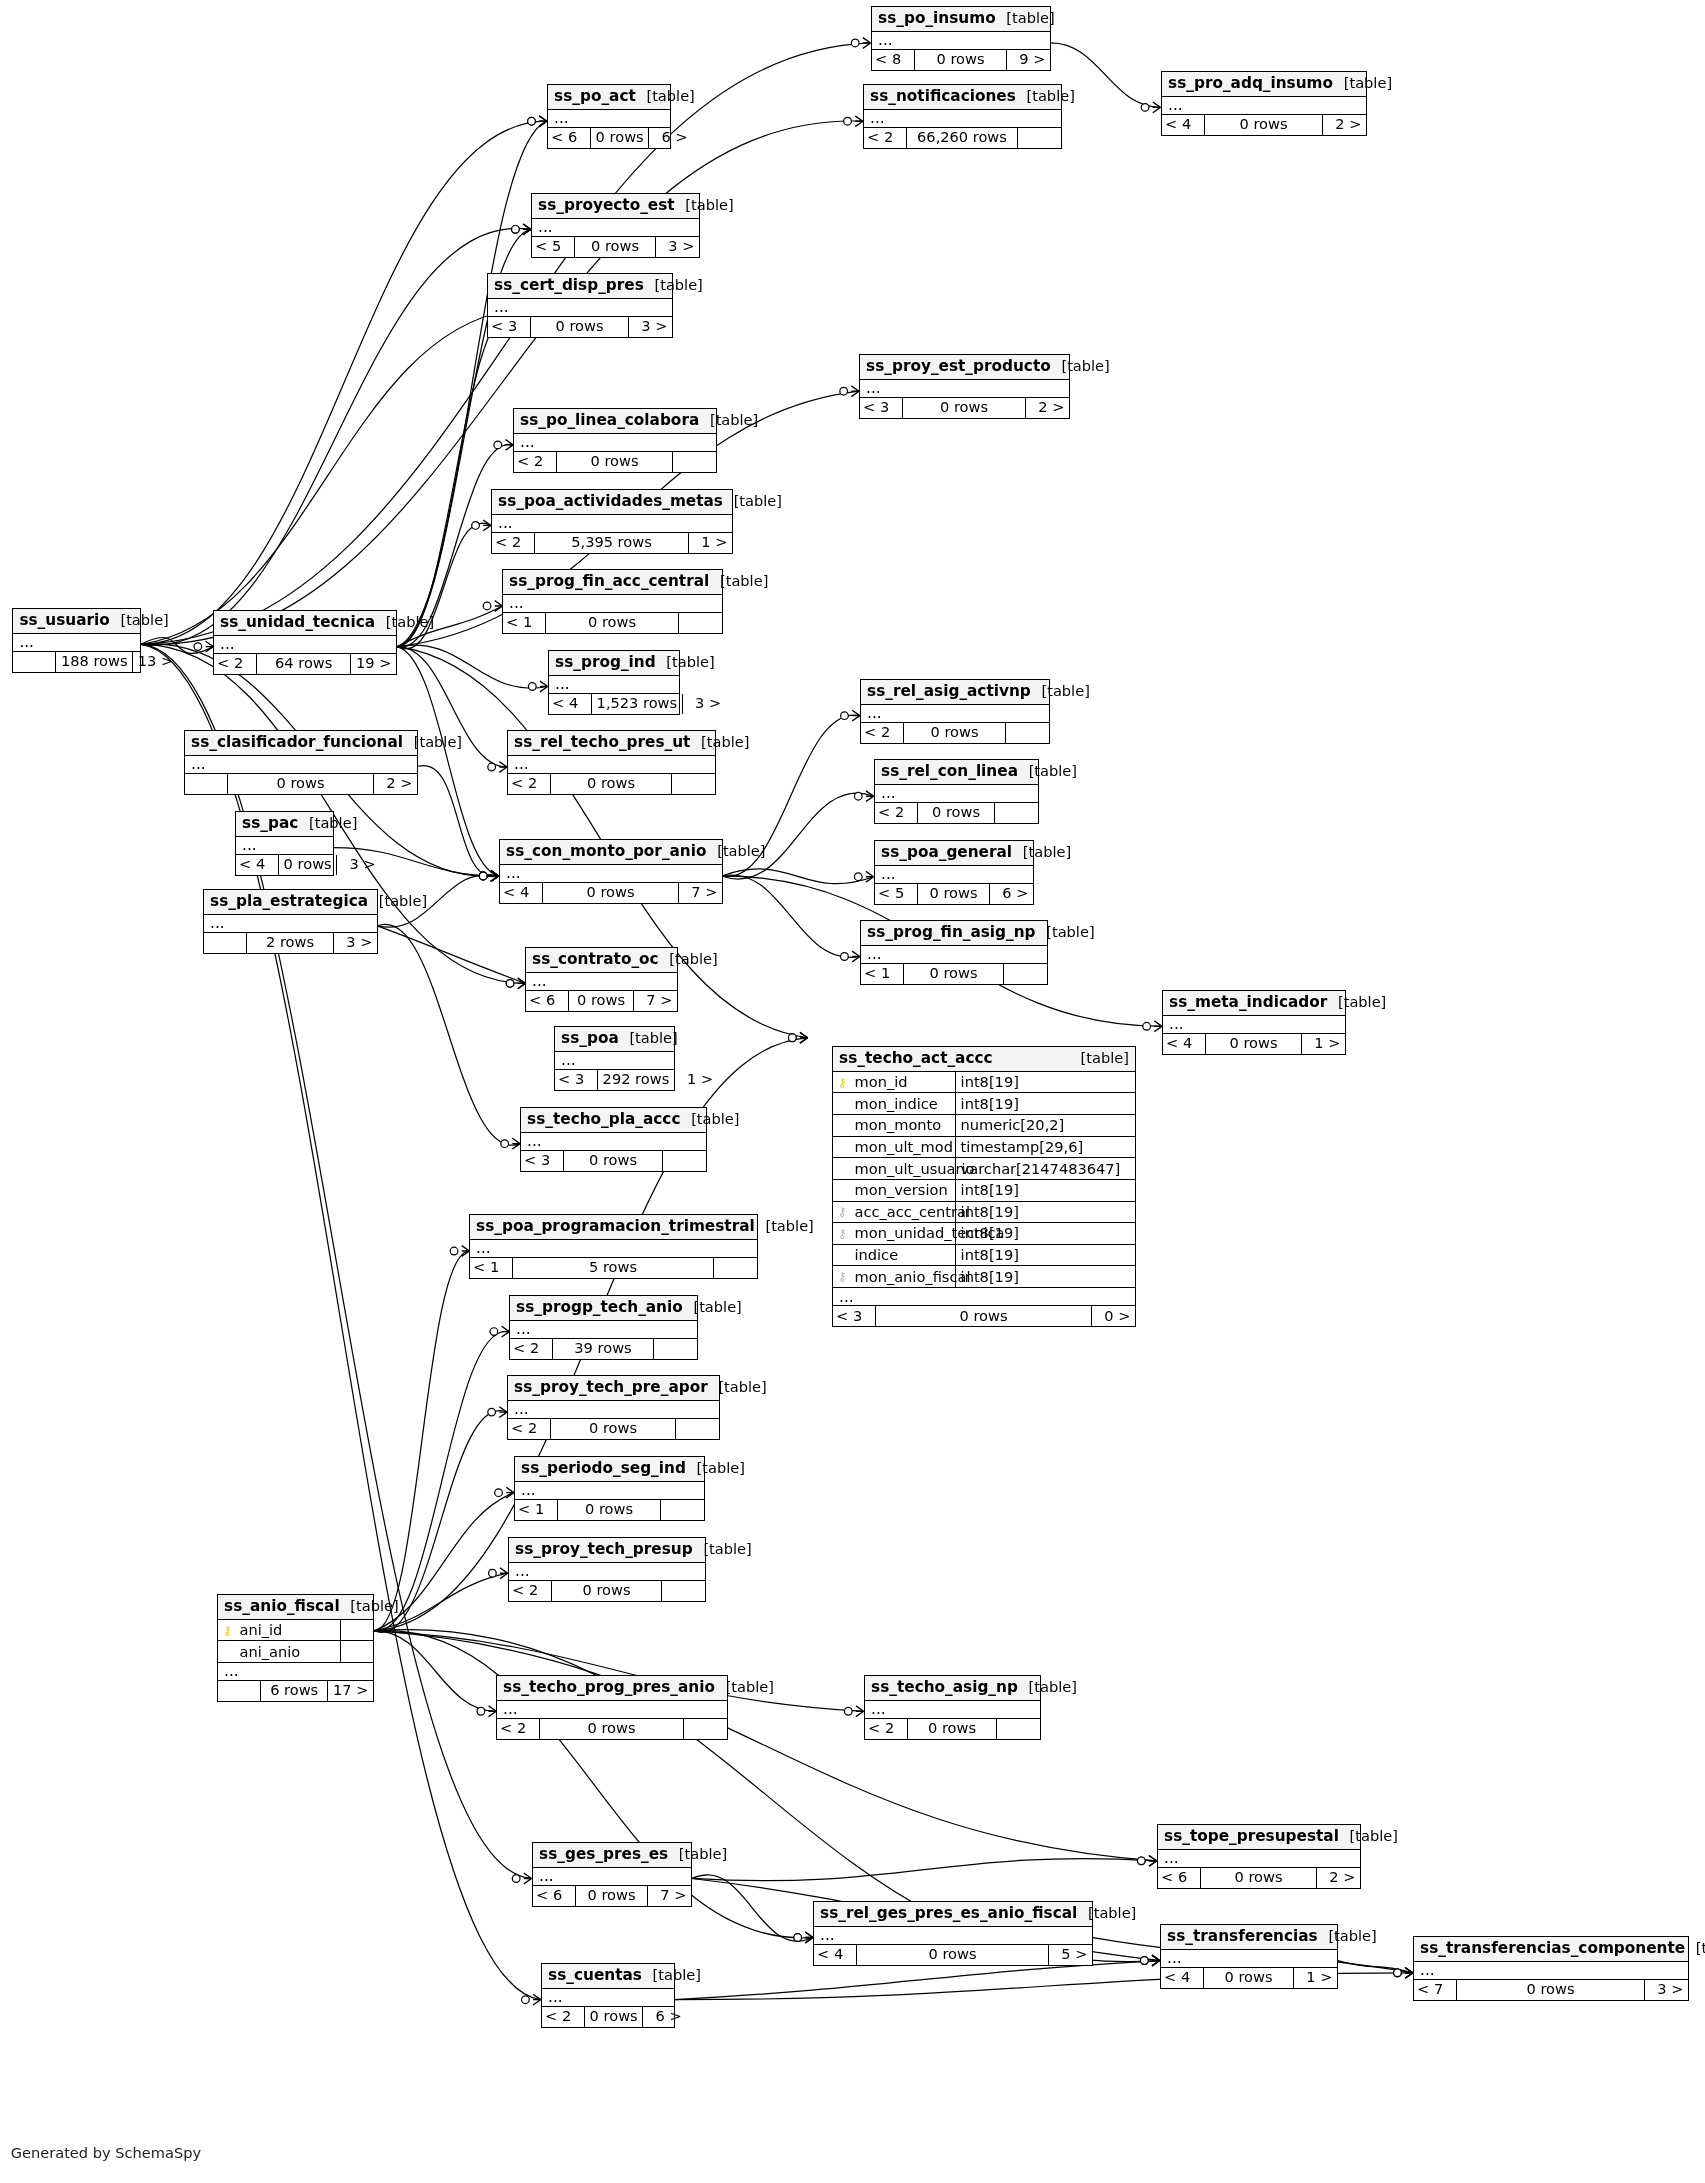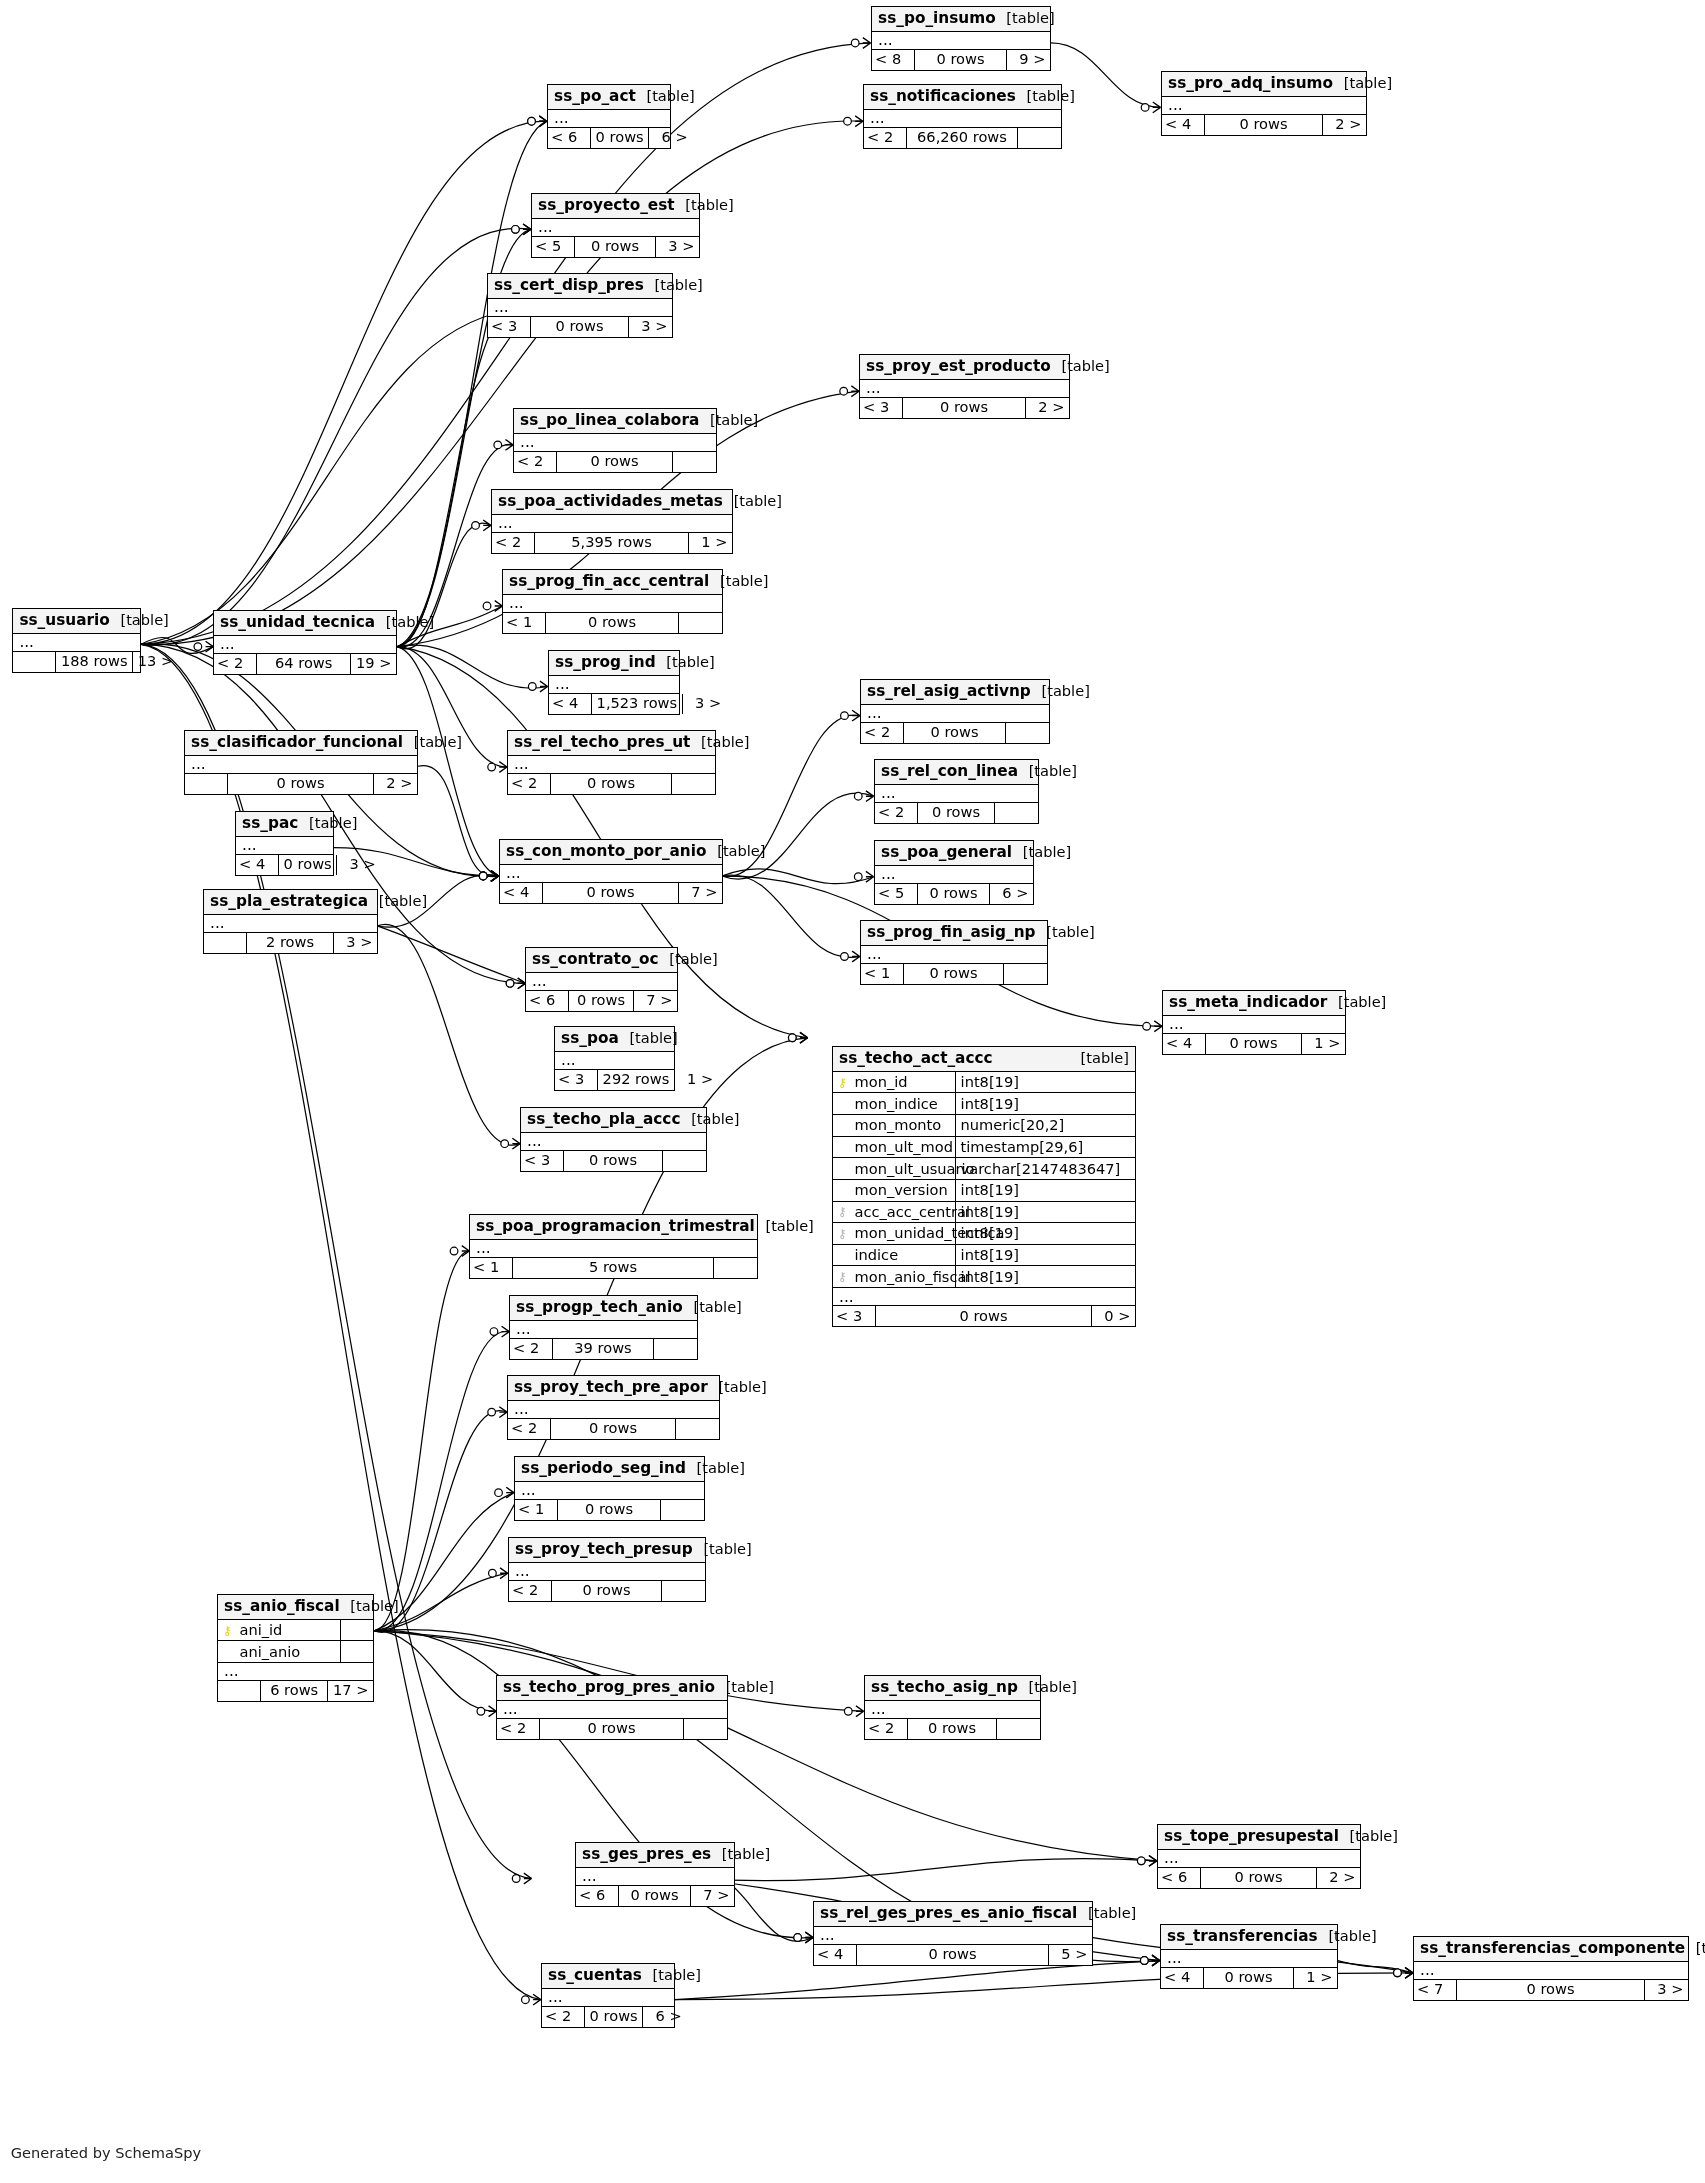--- a/index.html
+++ b/index.html
@@ -902,21 +902,21 @@
           <span class="tname">ss_tope_presupestal</span>
           <span class="ttype">[table]</span>
         </div>
         <div class="ellipsis">...</div>
         <div class="foot">
           <div class="fleft" style="min-width: 43px;">&lt; 6</div>
           <div class="fmid">0 rows</div>
           <div class="fright" style="min-width: 43px;">2 &gt;</div>
         </div>
       </div>
-      <div class="node" style="left: 532px; top: 1842px; width: 160px; margin-left: 43px;">
+      <div class="node" style="left: 532px; top: 1842px; width: 160px;">
         <div class="thead">
           <span class="tname">ss_ges_pres_es</span>
           <span class="ttype">[table]</span>
         </div>
         <div class="ellipsis">...</div>
         <div class="foot">
           <div class="fleft" style="min-width: 43px;">&lt; 6</div>
           <div class="fmid">0 rows</div>
           <div class="fright" style="min-width: 43px;">7 &gt;</div>
         </div>

